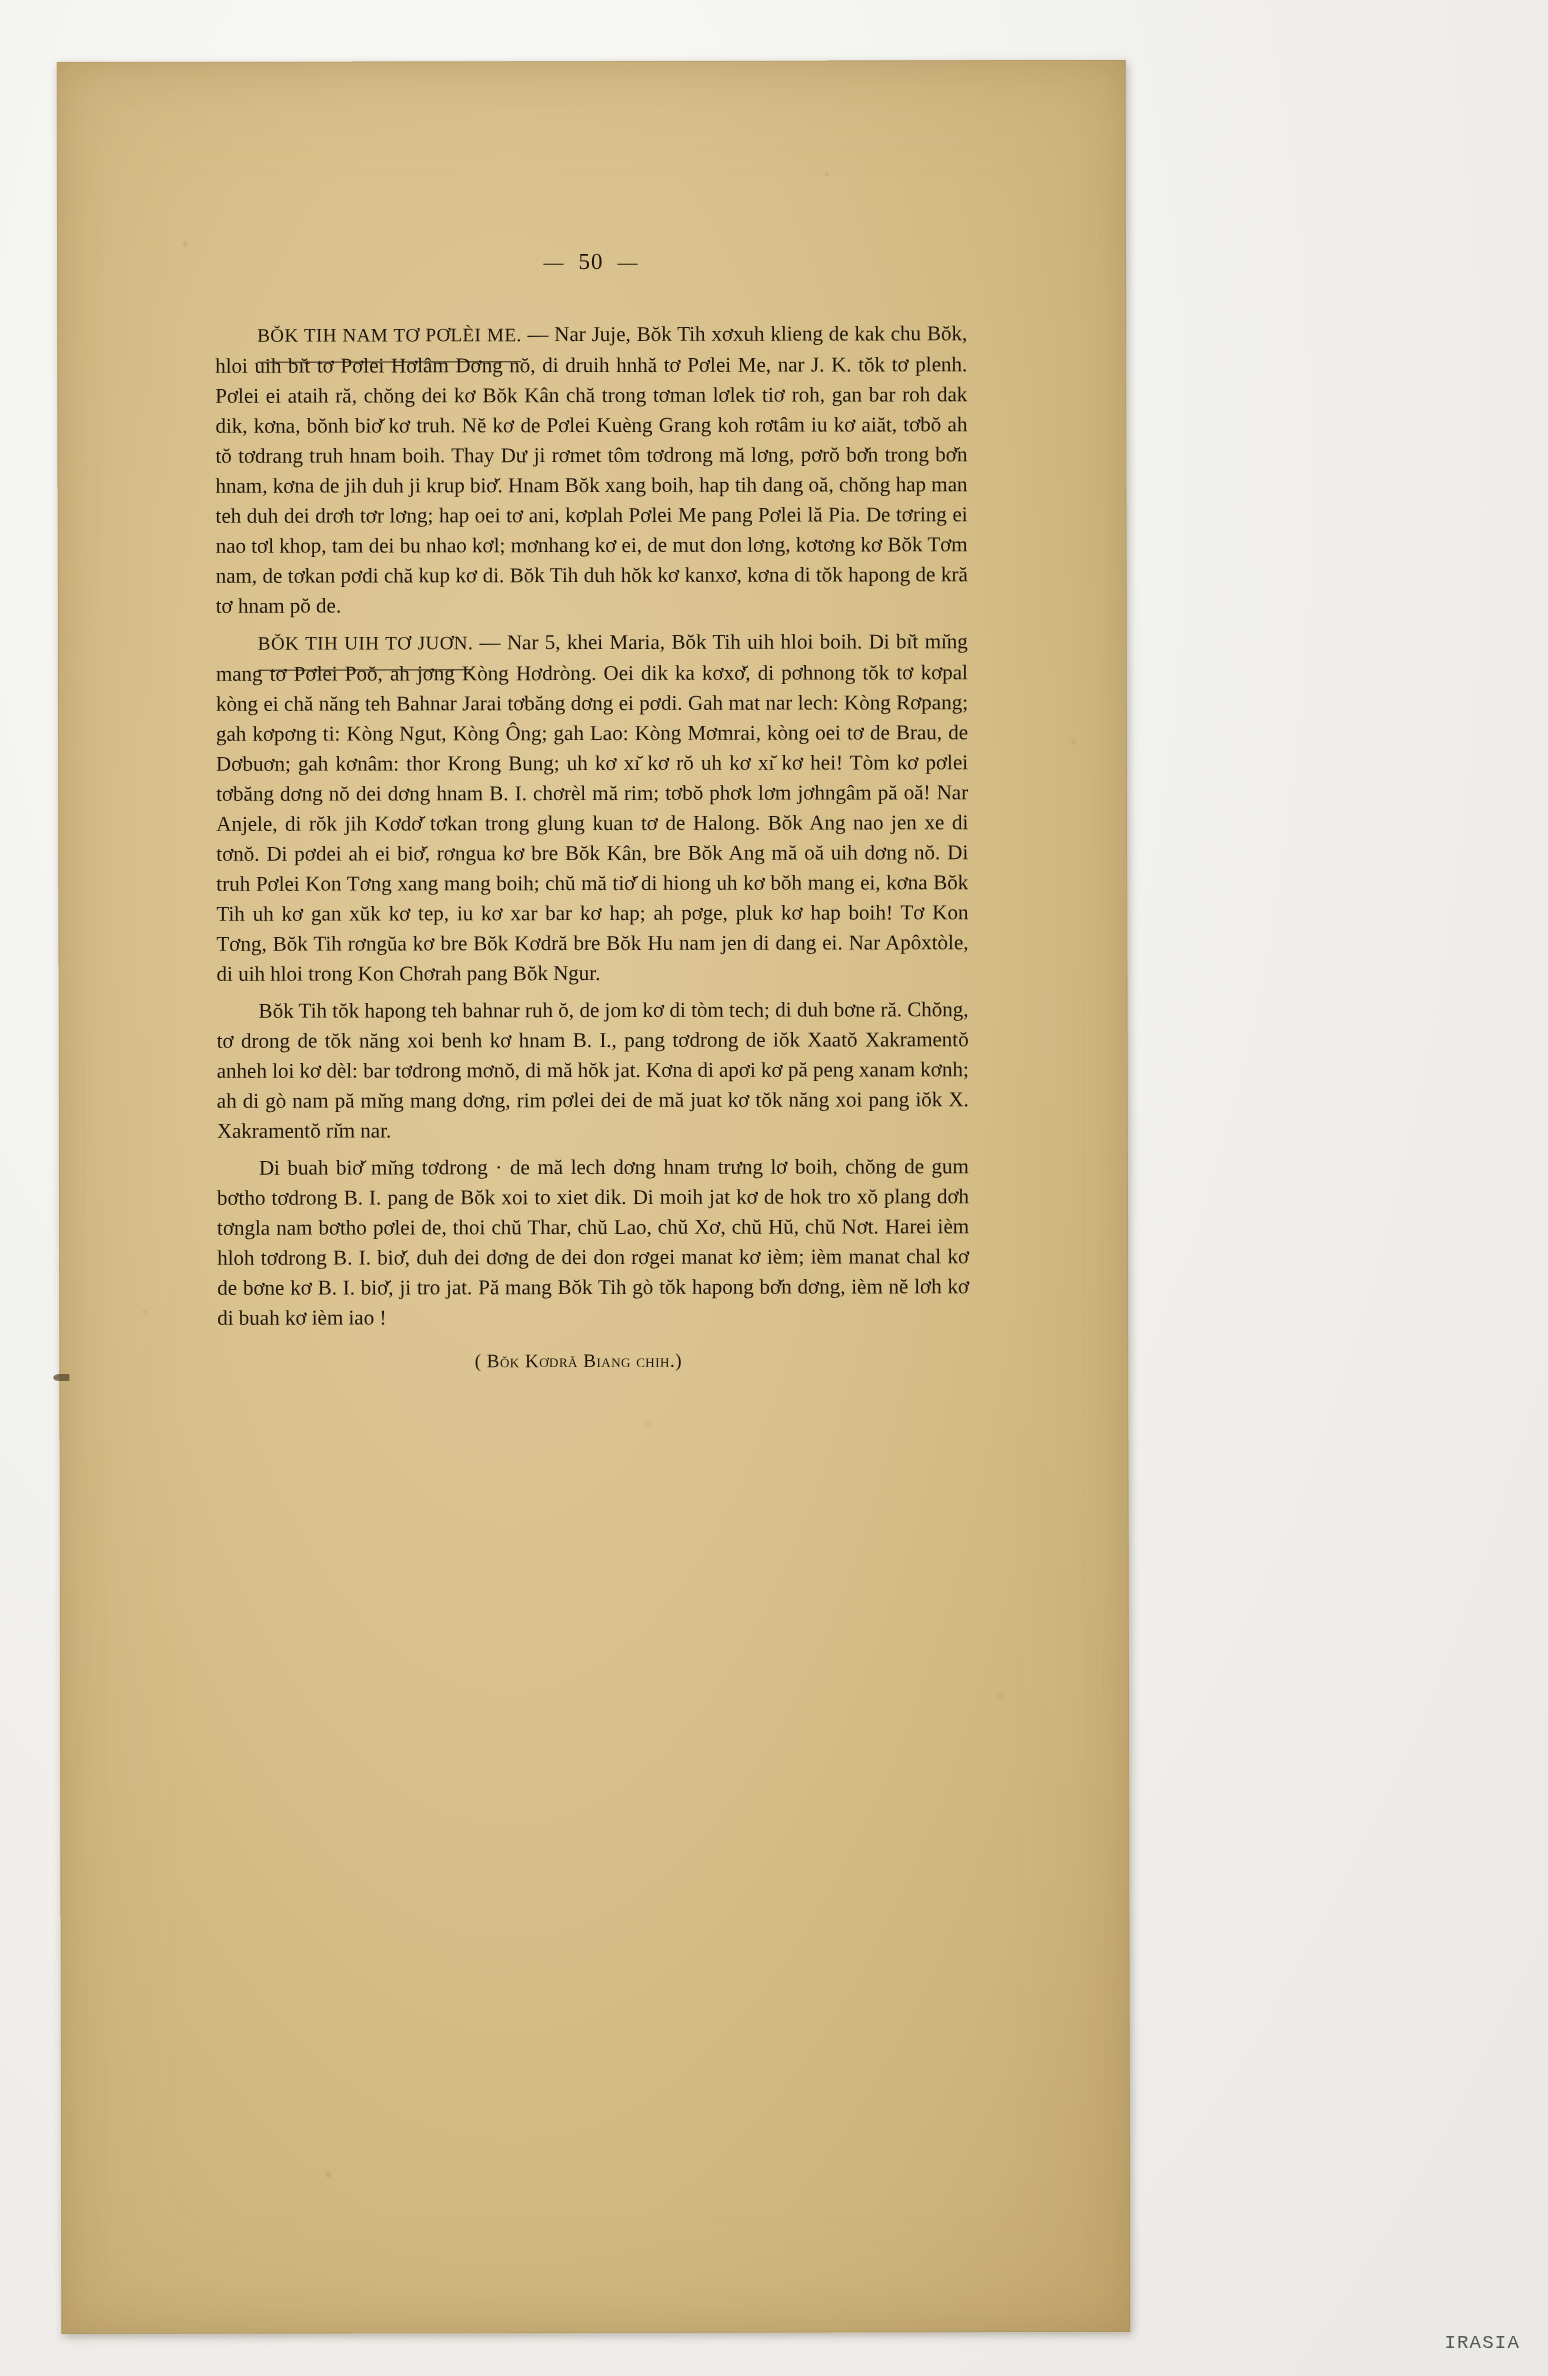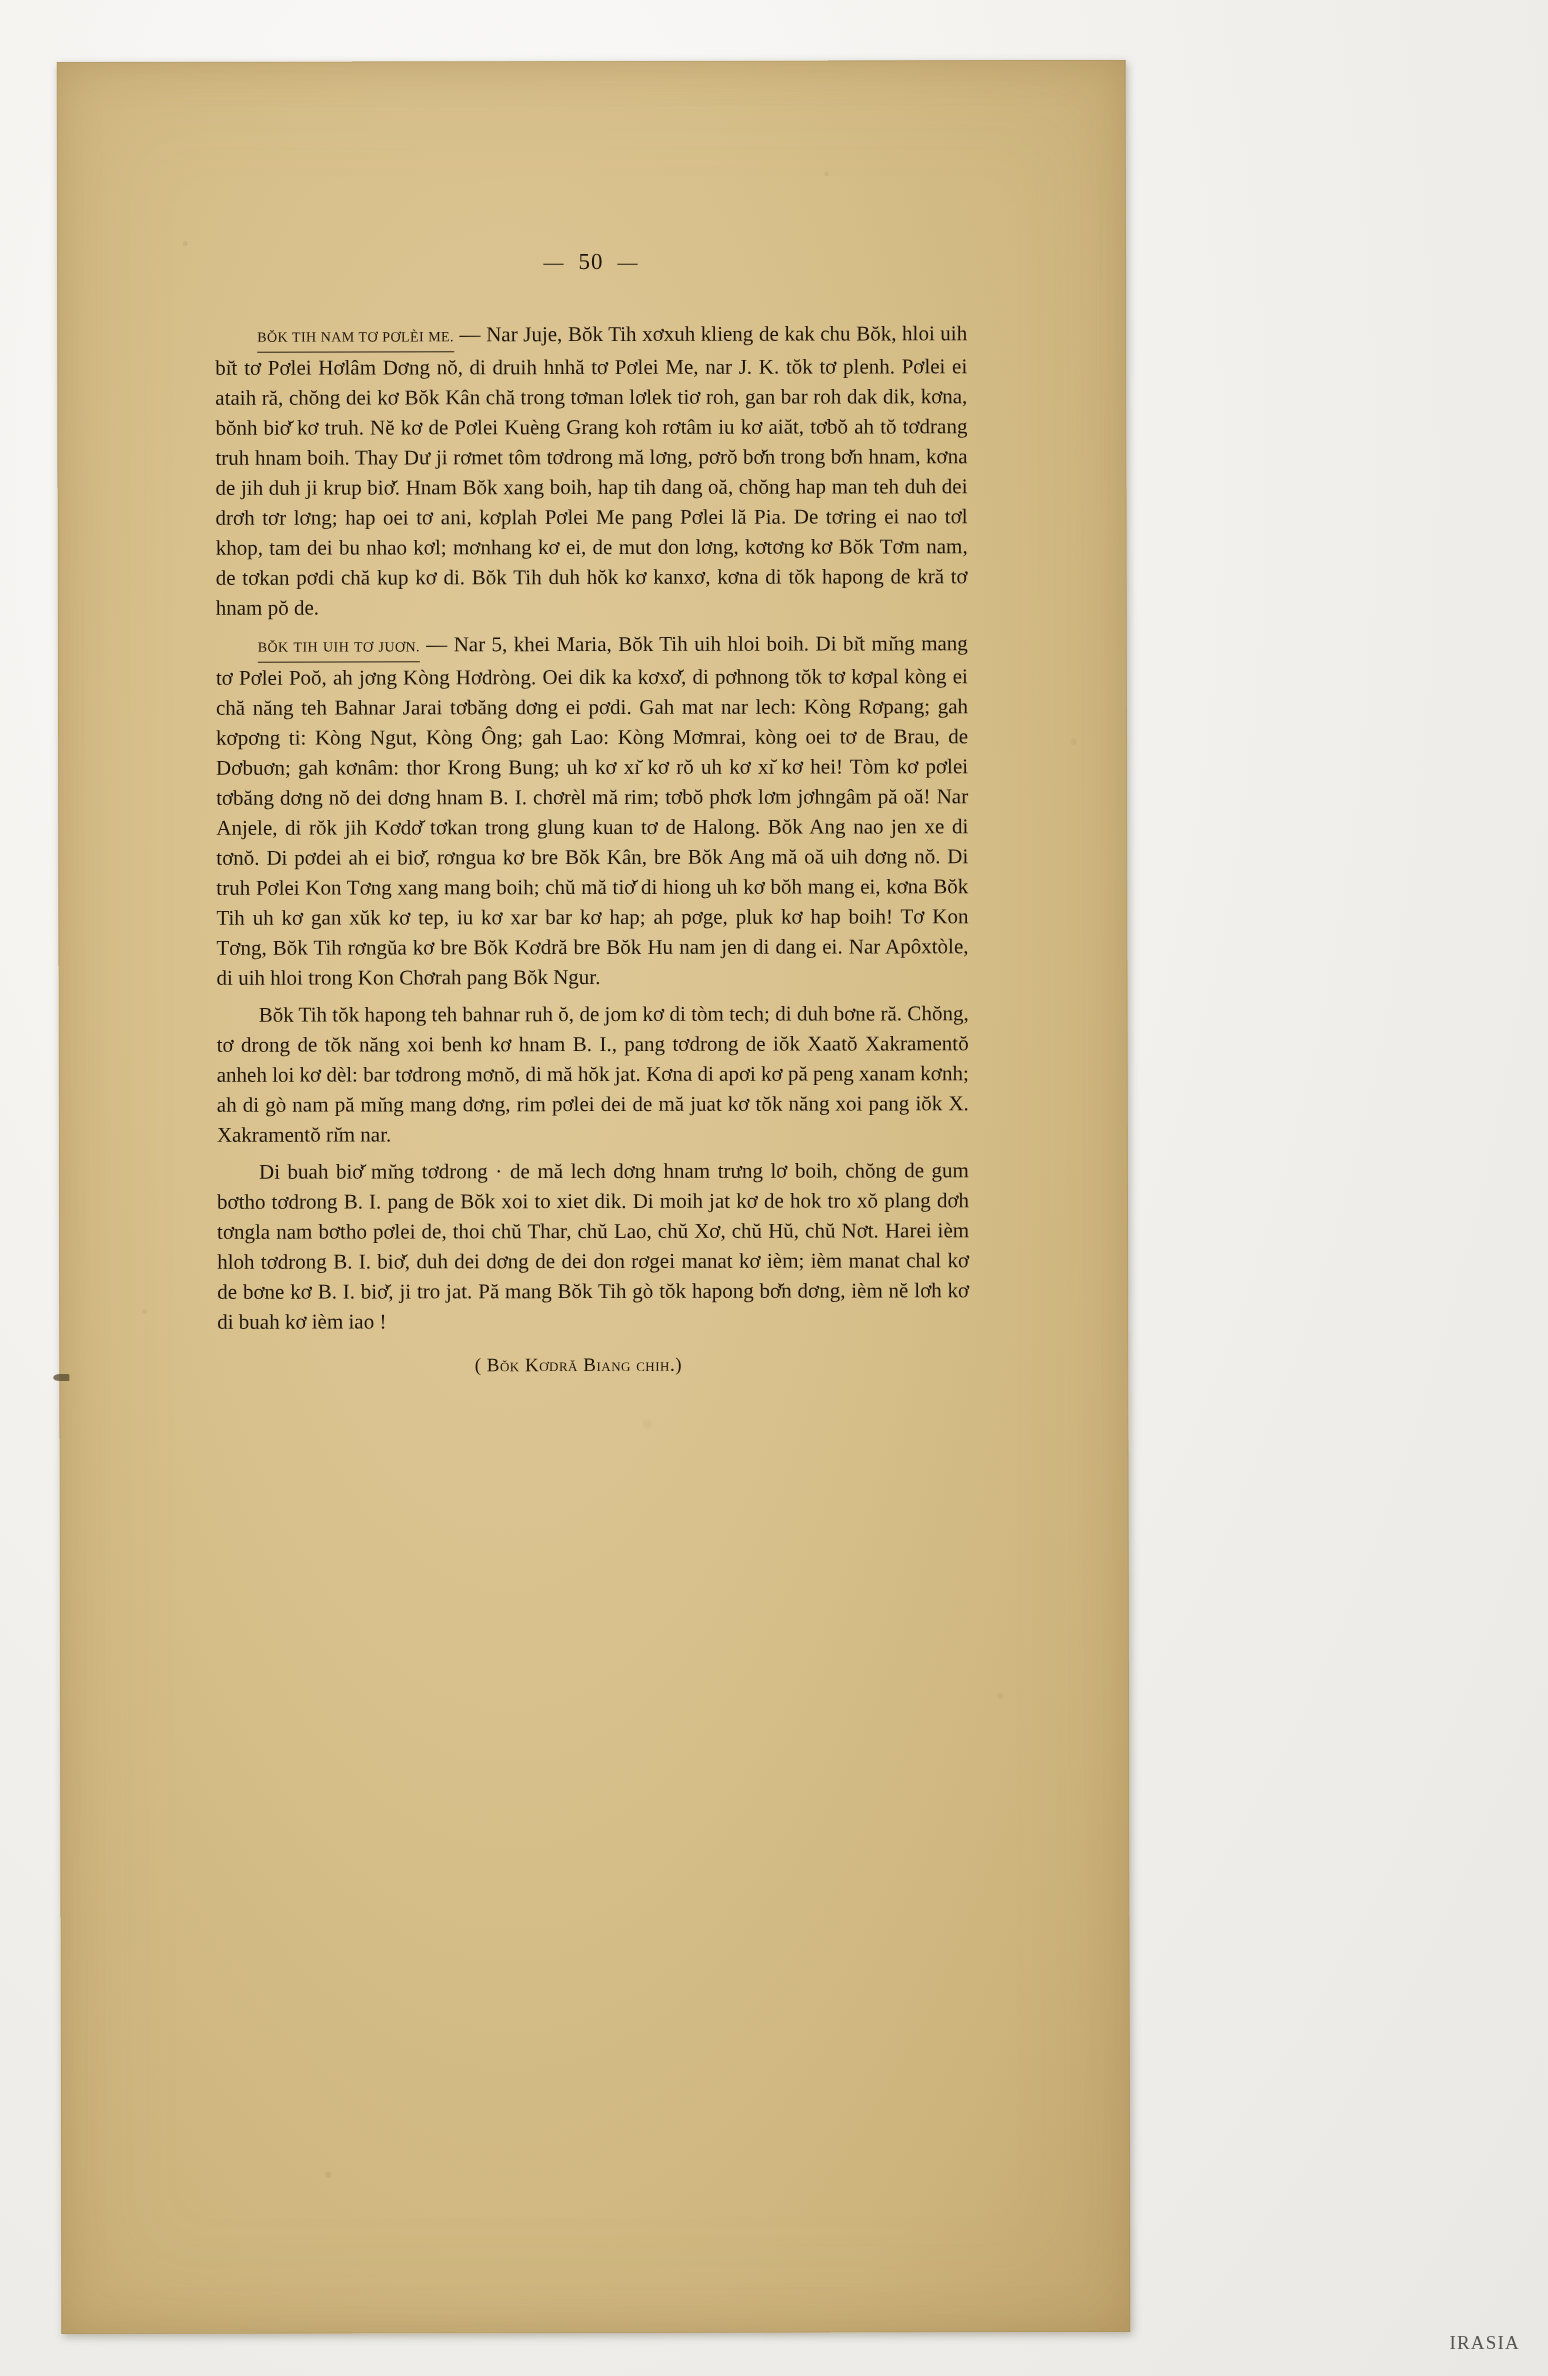--- a/index.html
+++ b/index.html
@@ -101,44 +101,44 @@
     text-justify: inter-word;
     color: #1d1509;
     text-indent: 0;
   }
   p.para + p.para { margin-top: 7px; }
   p.indent { text-indent: 42px; }
 
   .run-head {
     font-variant: small-caps;
     text-transform: uppercase;
-    font-size: 14px;
+    font-size: 19px;
     letter-spacing: 0.4px;
     border-bottom: 1.5px solid #2a2010;
-    padding-bottom: 7px;
+    padding-bottom: 16px;
   }
   .sec-start { padding-left: 42px; display: inline; }
 
   #colophon {
     margin-top: 18px;
     text-align: center;
     font-size: 19px;
     font-variant: small-caps;
     letter-spacing: 0.5px;
     color: #1d1509;
     padding-right: 30px;
   }
   #colophon .paren { font-variant: normal; }
 
   
   #watermark {
     position: absolute;
     right: 28px;
     bottom: 22px;
-    font-family: Liberation Serif, serif;
+    font-family: Liberation Mono, monospace;
     font-size: 19px;
     letter-spacing: 1.2px;
     color: #555;
   }
 </style>
 </head>
 <body>
 
 <div id="scan-background">
 

